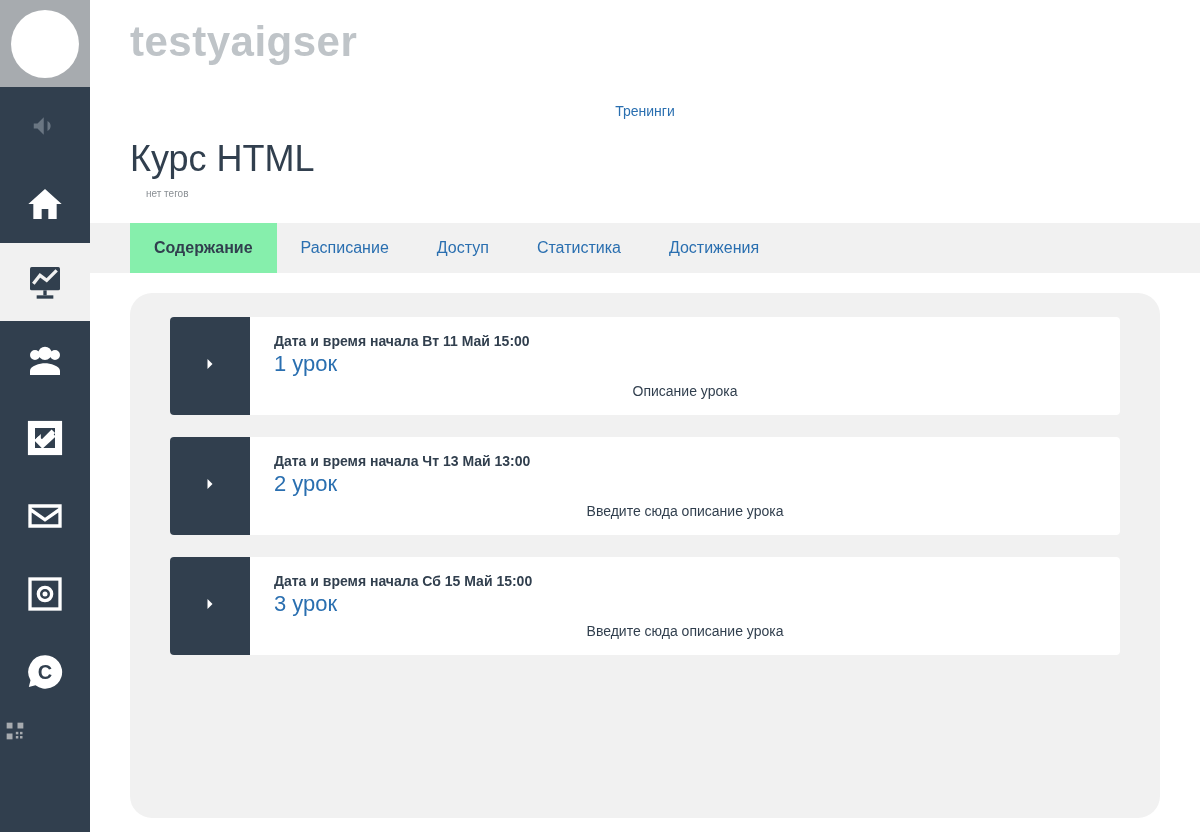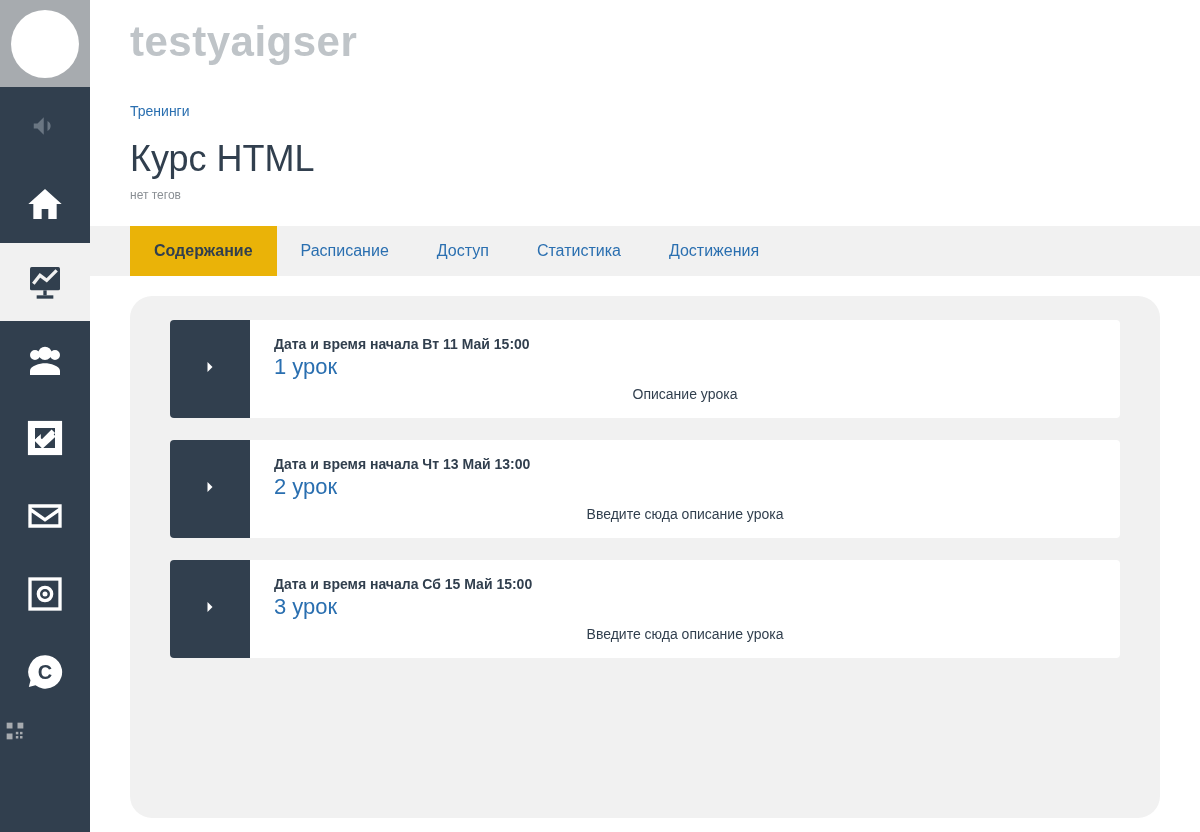--- a/index.html
+++ b/index.html
@@ -17,30 +17,30 @@
   .sidebar .nav-item svg { fill:#fff; }
   .sidebar .nav-item.dim svg { fill:#6a7682; }
   .sidebar .nav-item.active svg { fill:#313f4e; }
   .sidebar .nav-item.qr { height:40px; margin-left:-60px;}
   .sidebar .nav-item.qr svg{ fill:#a7abaf;}
 
   
   .main { flex:1; display:flex; flex-direction:column; overflow:hidden; }
   .header { padding:18px 40px 0 40px; }
   .brand { font-size:42px; font-weight:700; color:#bfc4c8; letter-spacing:.5px; }
-  .crumbs { margin-top:36px; }
+  .crumbs { margin-top:36px;text-align:center; }
   .crumbs a { color:#2a6fb0; font-size:14px; text-decoration:none; cursor:pointer; }
   .page-title { margin-top:18px; font-size:36px; font-weight:400; color:#313f4e; }
-  .tags { margin-top:8px; font-size:12px; color:#8a8f94; }
+  .tags { margin-top:8px; font-size:10px; color:#8a8f94;margin-left:16px; }
 
   
   .tabs-wrap { margin-top:24px; background:#f1f1f1; }
   .tabs { display:flex; padding:0 40px; }
   .tab { padding:16px 24px; font-size:16px; color:#2a6fb0; cursor:pointer; }
-  .tab.active { background:#eab308; color:#313f4e; font-weight:700; }
+  .tab.active { background:#86efac; color:#313f4e; font-weight:700; }
 
   
   .content { background:#f1f1f1; flex:1; padding:24px 40px 40px 40px; overflow:auto; margin: 20px 40px 14px 40px; border-radius: 22px; }
   .lesson { display:flex; background:#fff; border-radius:4px; margin-bottom:22px; overflow:hidden; }
   .lesson .handle { width:80px; background:#313f4e; display:flex; align-items:center; justify-content:center; cursor:pointer; }
   .lesson .handle svg { fill:#fff; width:20px; height:20px; }
   .lesson .body { padding:16px 24px; flex:1; }
   .lesson .meta { font-size:14px; font-weight:700; color:#313f4e; }
   .lesson .name { font-size:22px; color:#2a6fb0; margin-top:2px; }
   .lesson .desc { font-size:14px; color:#313f4e; margin-top:6px;text-align:center; }

